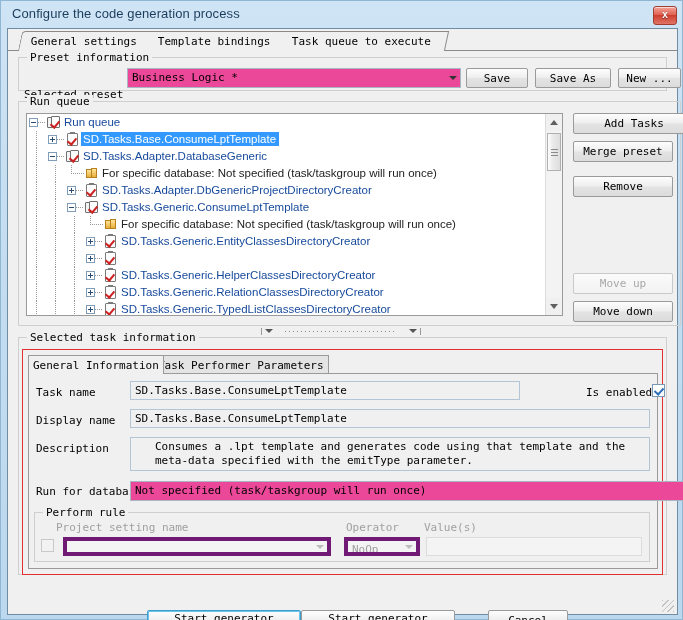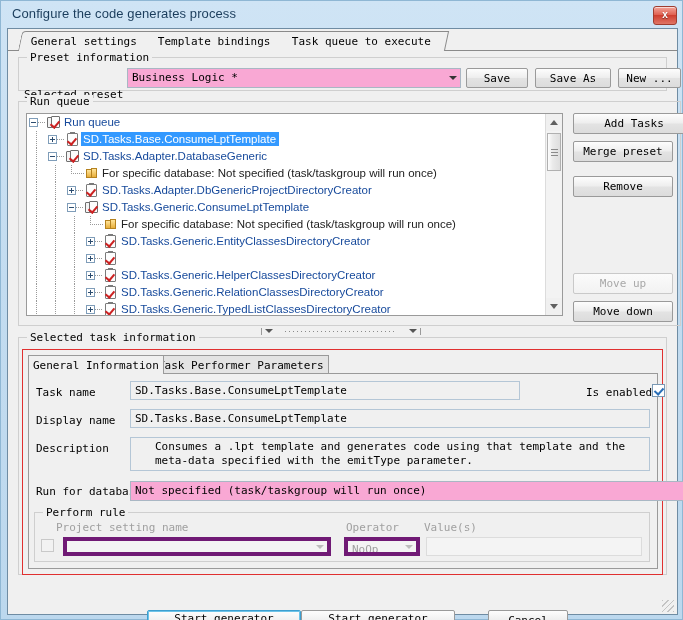--- a/index.html
+++ b/index.html
@@ -96,21 +96,21 @@
     white-space:nowrap;
   }
   
   .lbl{
     position:absolute;
     font-family:"DejaVu Sans Mono", monospace;
     font-size:11px;color:#000;white-space:nowrap;
   }
   .combo{
     position:absolute;
-    background:#f9a8d4;
+    background:#ec4899;
     border:1px solid #a9b7c4;
     box-sizing:border-box;
     font-family:"DejaVu Sans Mono", monospace;
     font-size:11px;
     color:#000;
     cursor:pointer;
     overflow:hidden;
   }
   .combo .ctext{position:absolute;left:4px;top:2px;white-space:nowrap;}
   .combo .arrow{
@@ -327,21 +327,21 @@
       repeating-linear-gradient(135deg,#b8b8b8 0 1px,transparent 1px 4px);
     opacity:.8;
   }
 </style>
 </head>
 <body>
 
 <div class="window">
 
   <div class="titlebar">
-    <div class="title-text">Configure the code generates process</div>
+    <div class="title-text">Configure the code generation process</div>
     <div class="close-btn">
       <span>x</span>
     </div>
   </div>
 
   <div class="client">
 
     <div class="tabstrip">
       <div class="baseline"></div>
       <div class="tab first" style="left:12px;width:134px;">

